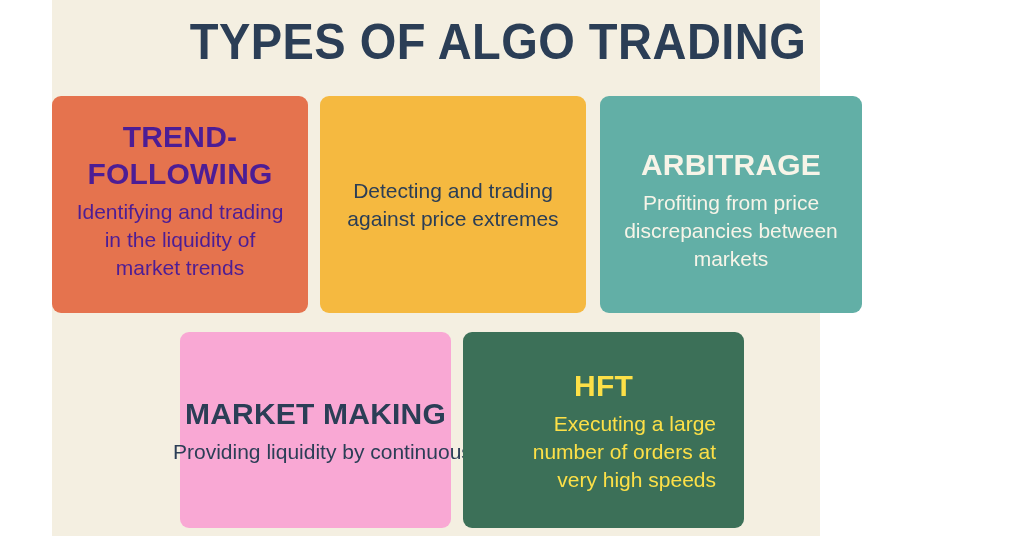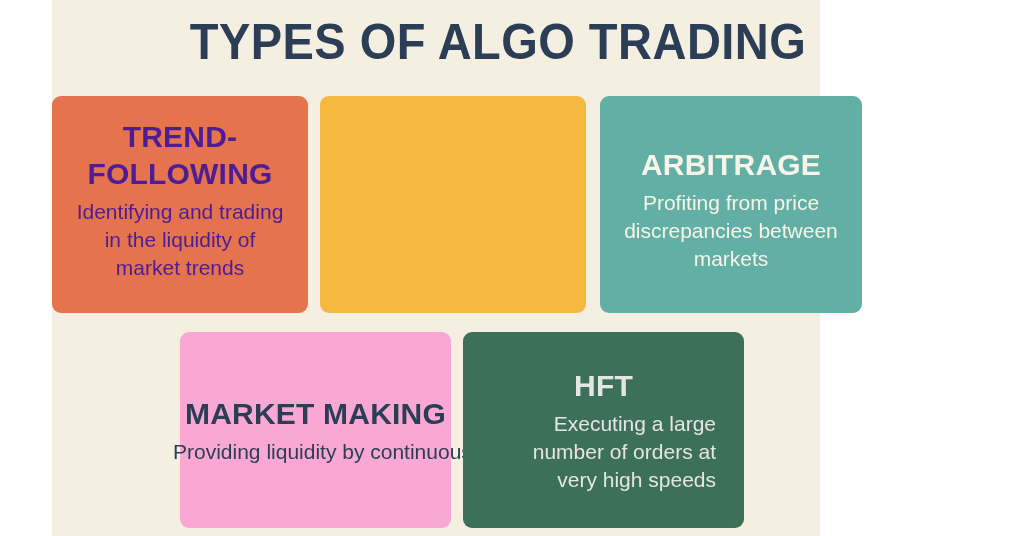--- a/index.html
+++ b/index.html
@@ -137,21 +137,21 @@
   }
 
   .card-hft {
     left: 411px;
     top: 332px;
     width: 281px;
     height: 196px;
     background: #3c7058;
   }
   .card-hft .card-title,
-  .card-hft .card-desc { color: #e5e5e5; }
+  .card-hft .card-desc { color: #fde047; }
   .card-hft .card-inner { top: 50%; padding: 0 28px; }
   .card-hft .card-desc { text-align: right; }
 </style>
 </head>
 <body>
 
 <div id="poster">
   <div class="canvas">
 
     <div class="title">TYPES OF ALGO TRADING</div>
@@ -161,20 +161,22 @@
         <div class="card-title">TREND-
 FOLLOWING</div>
         <div class="card-desc">Identifying and trading
 in the liquidity of
 market trends</div>
       </div>
     </div>
 
     <div class="card card-mean">
       <div class="card-inner">
+        <div class="card-desc">Detecting and trading
+against price extremes</div>
       </div>
     </div>
 
     <div class="card card-arb">
       <div class="card-inner">
         <div class="card-title">ARBITRAGE</div>
         <div class="card-desc">Profiting from price
 discrepancies between
 markets</div>
       </div>

